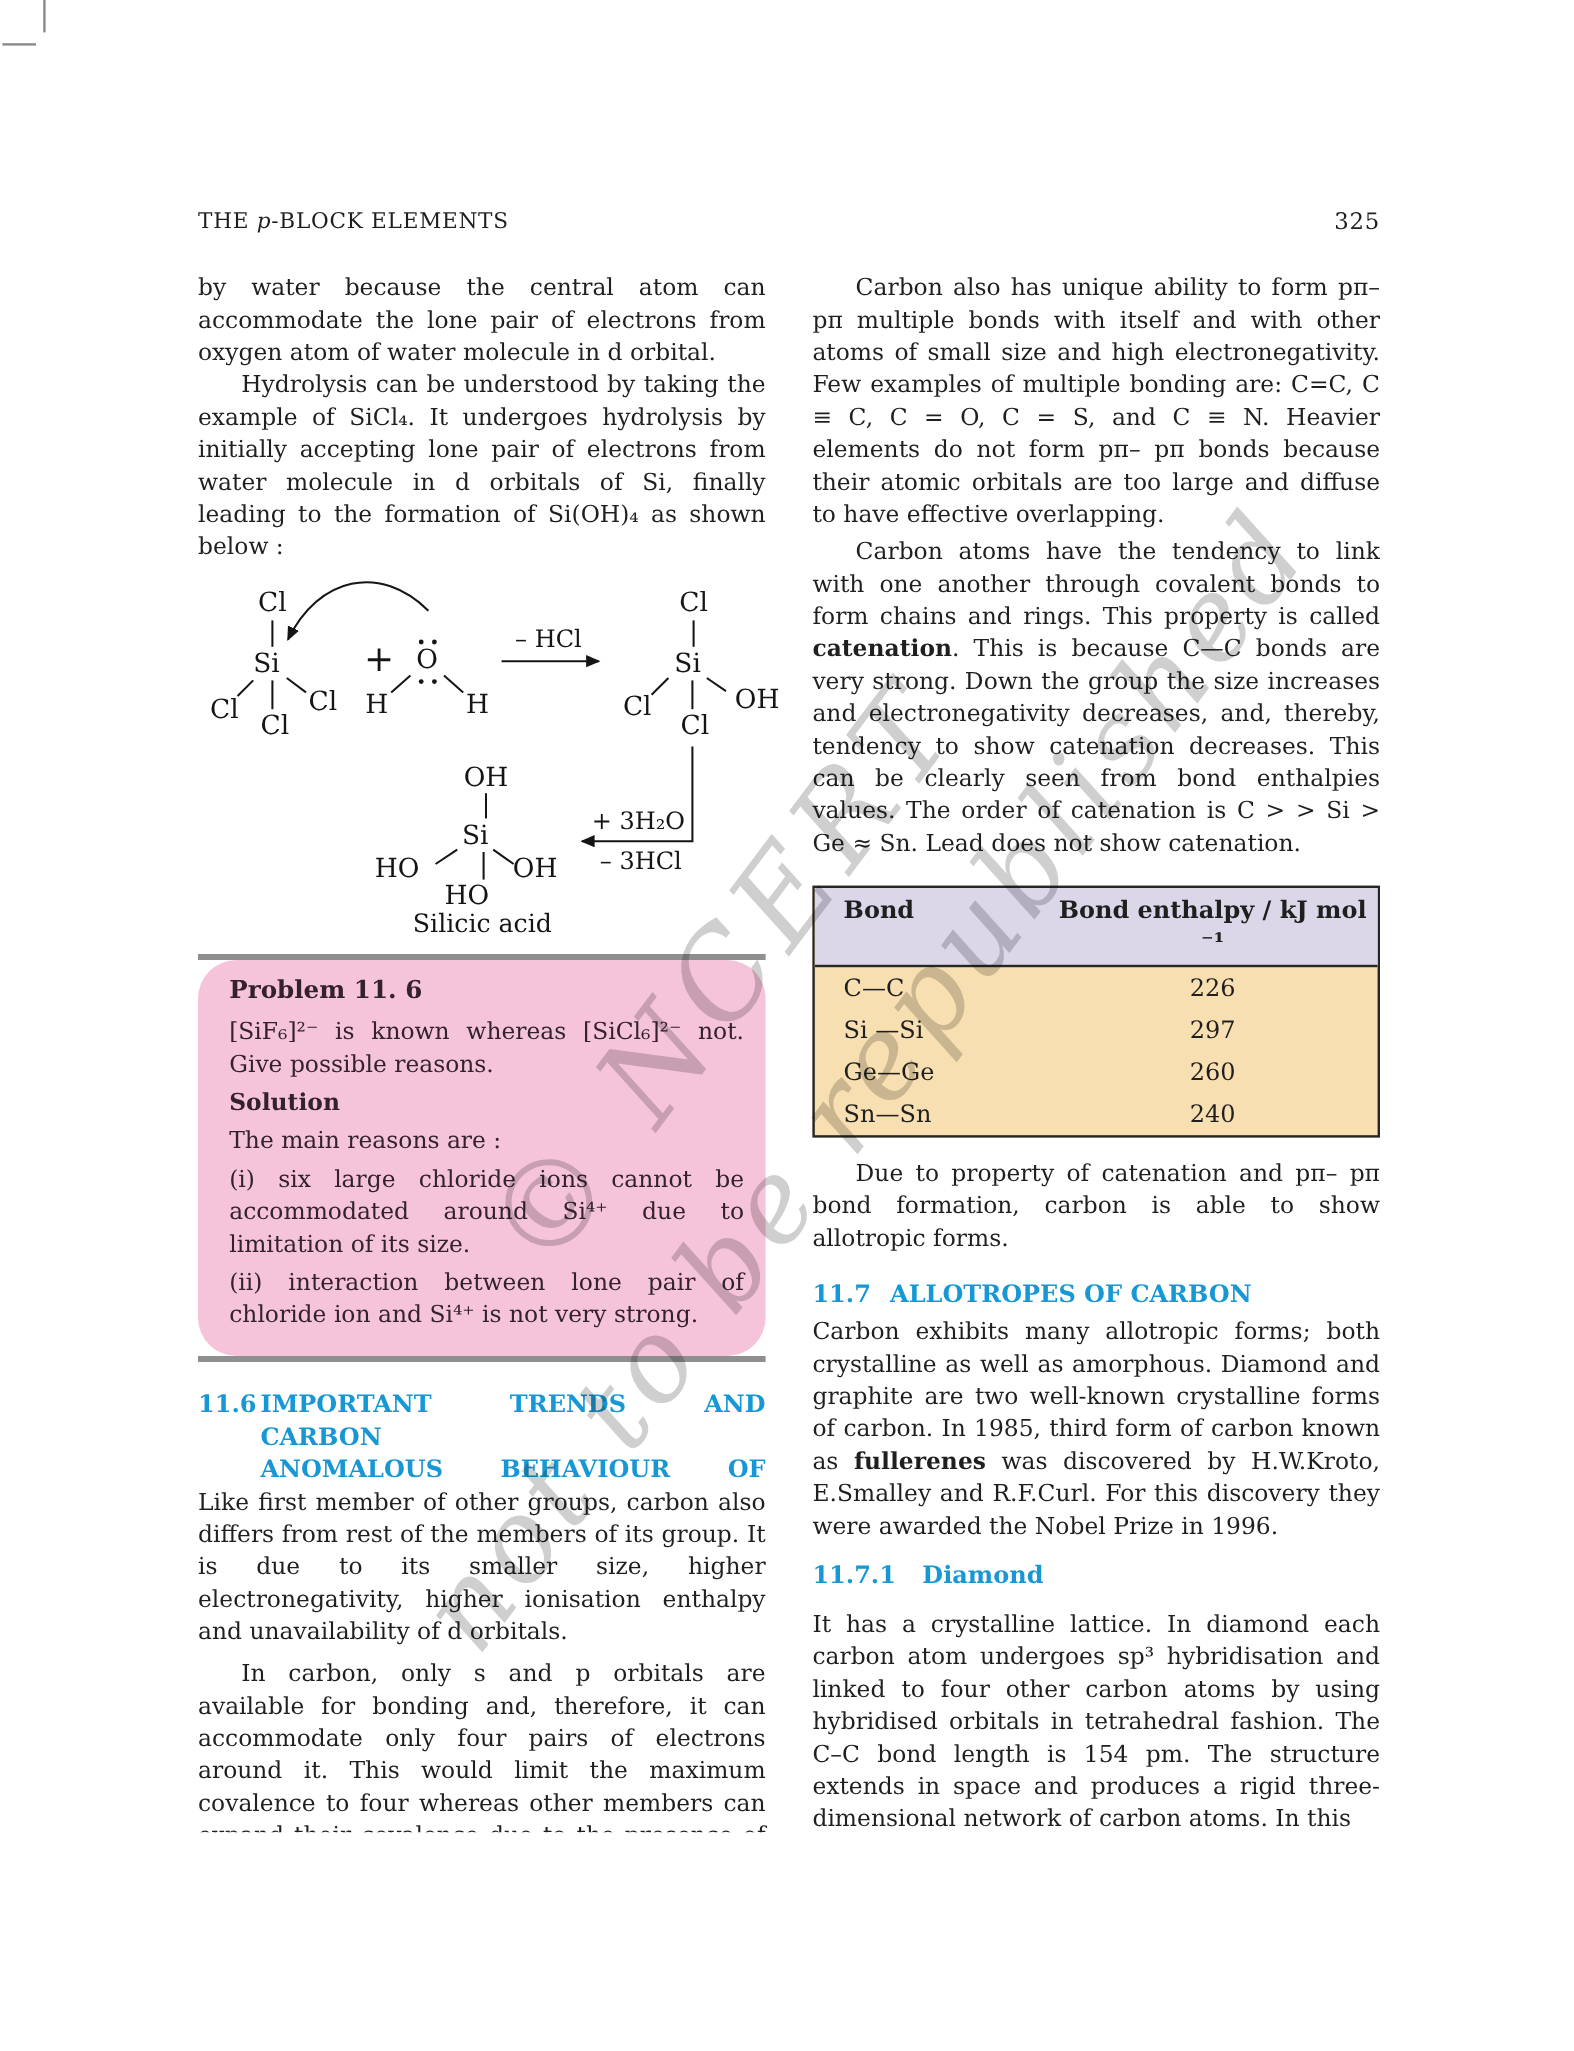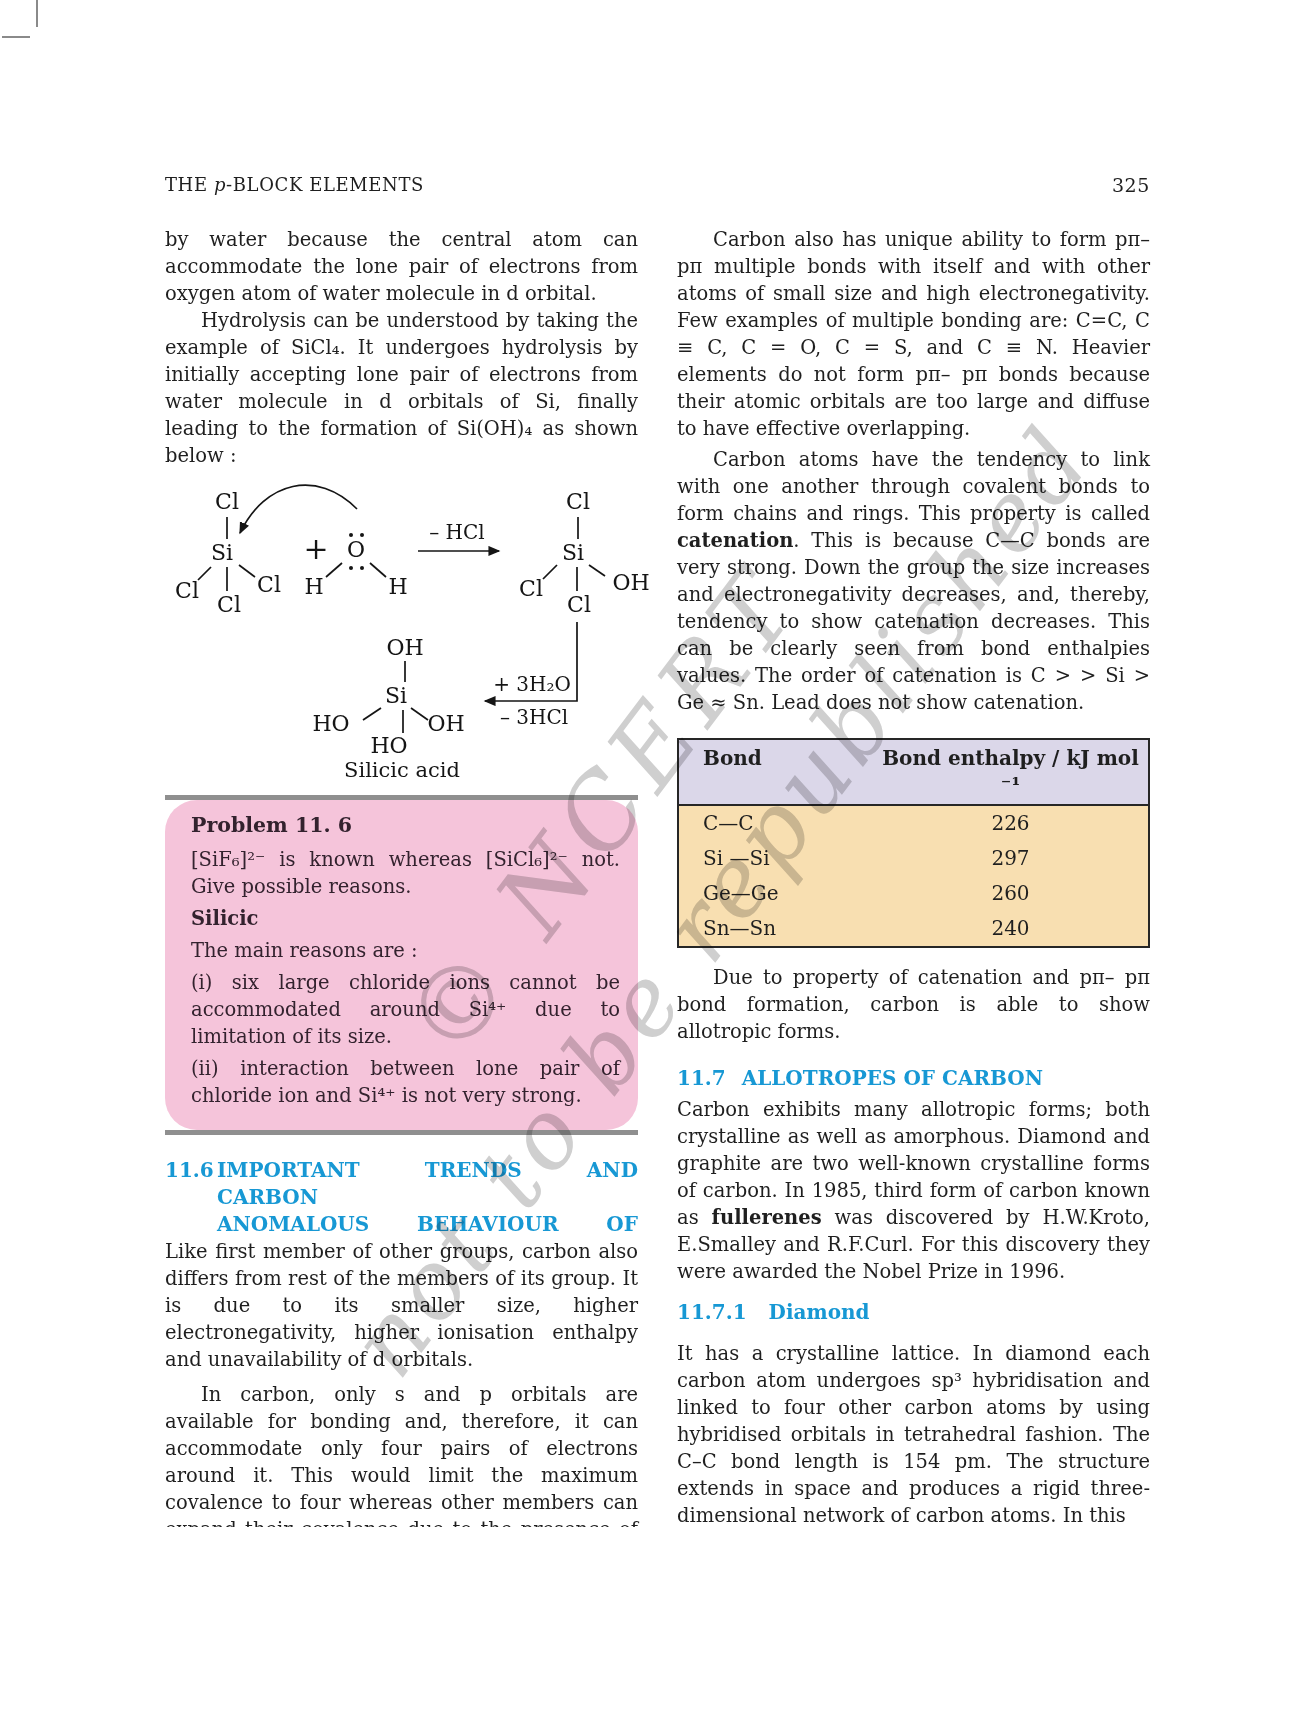--- a/index.html
+++ b/index.html
@@ -156,21 +156,21 @@
         <text class="atom" x="224" y="274" text-anchor="middle">HO</text>
         <text class="cap" x="237" y="298" text-anchor="middle">Silicic acid</text>
       </g>
     </svg>
 
     <div class="problem">
       <div class="bar"></div>
       <div class="problem-body">
         <div class="problem-title">Problem 11. 6</div>
         <p>[SiF₆]²⁻ is known whereas [SiCl₆]²⁻ not. Give possible reasons.</p>
-        <p class="sol">Silicic</p>
+        <p class="sol">Solution</p>
         <p>The main reasons are :</p>
         <p>(i) six large chloride ions cannot be accommodated around Si⁴⁺ due to limitation of its size.</p>
         <p>(ii) interaction between lone pair of chloride ion and Si⁴⁺ is not very strong.</p>
       </div>
       <div class="bar"></div>
     </div>
 
     <div class="sect sect6">
       <div class="num">11.6</div>
       <div class="head-lines">

